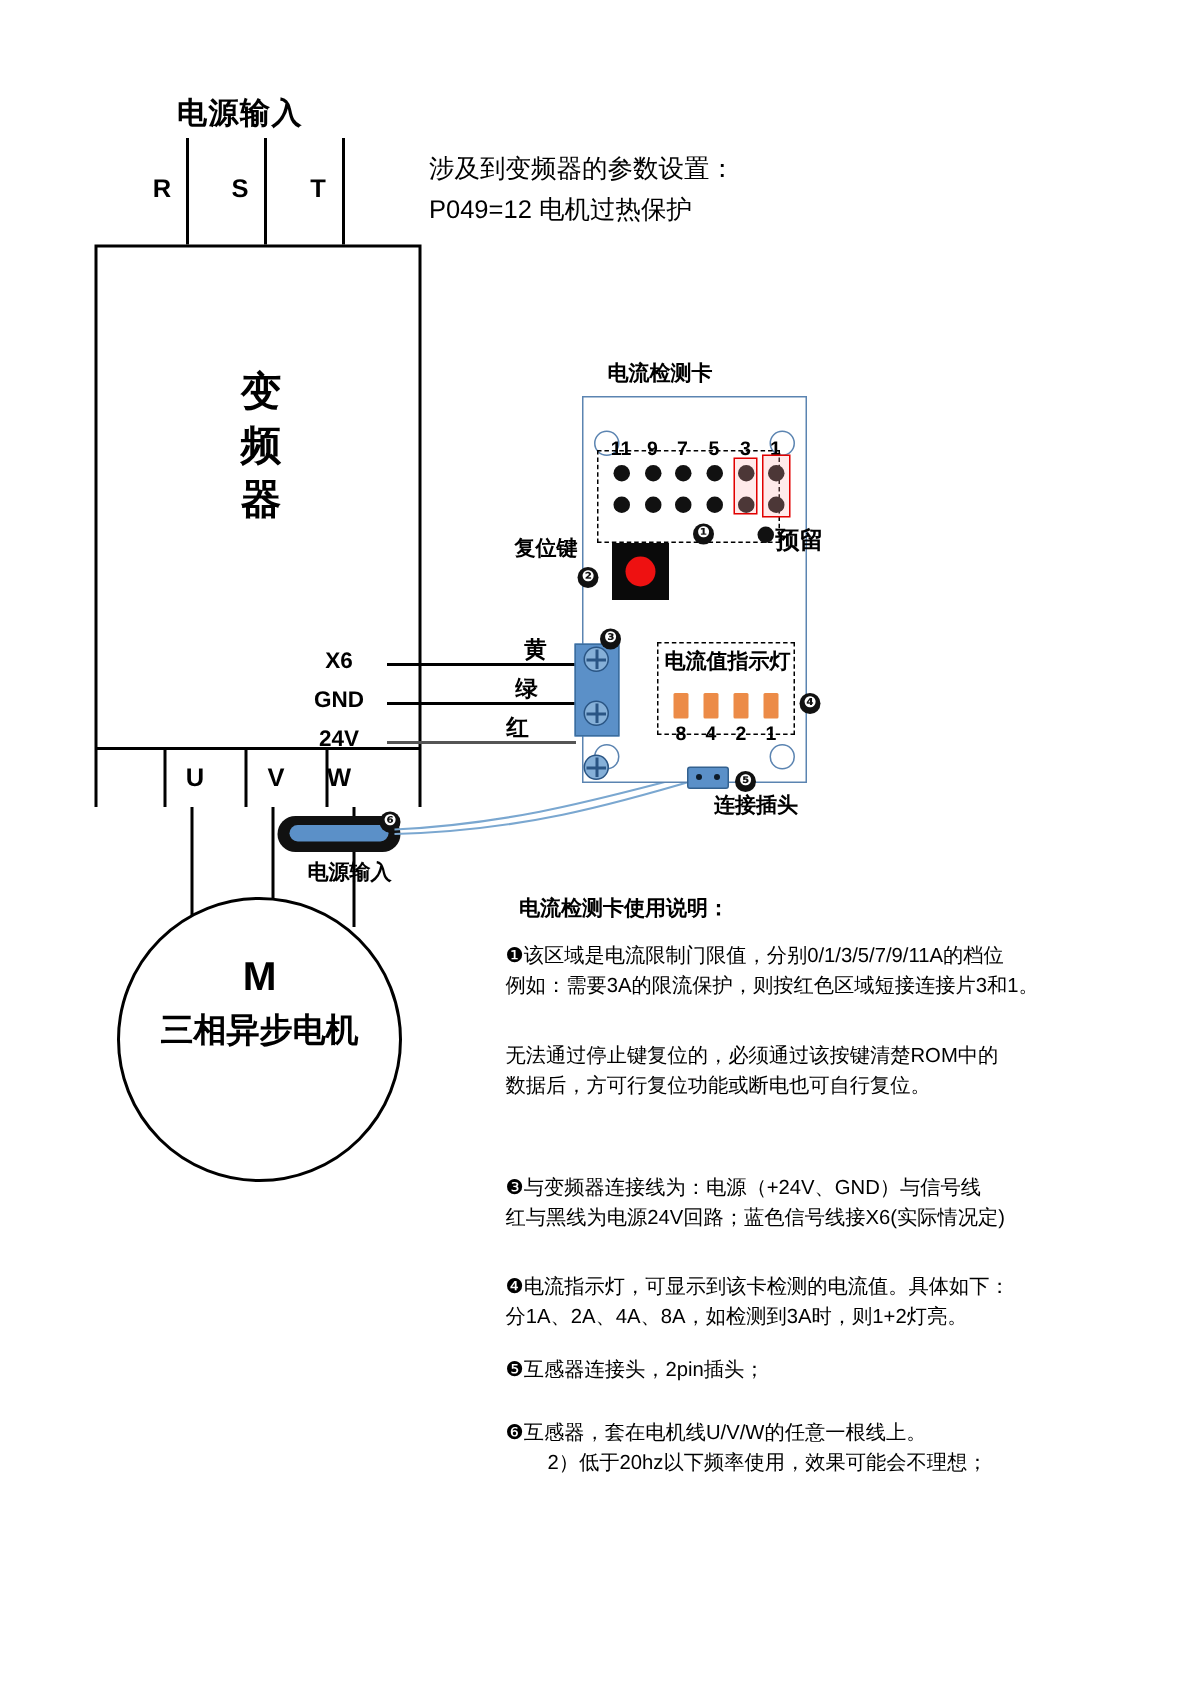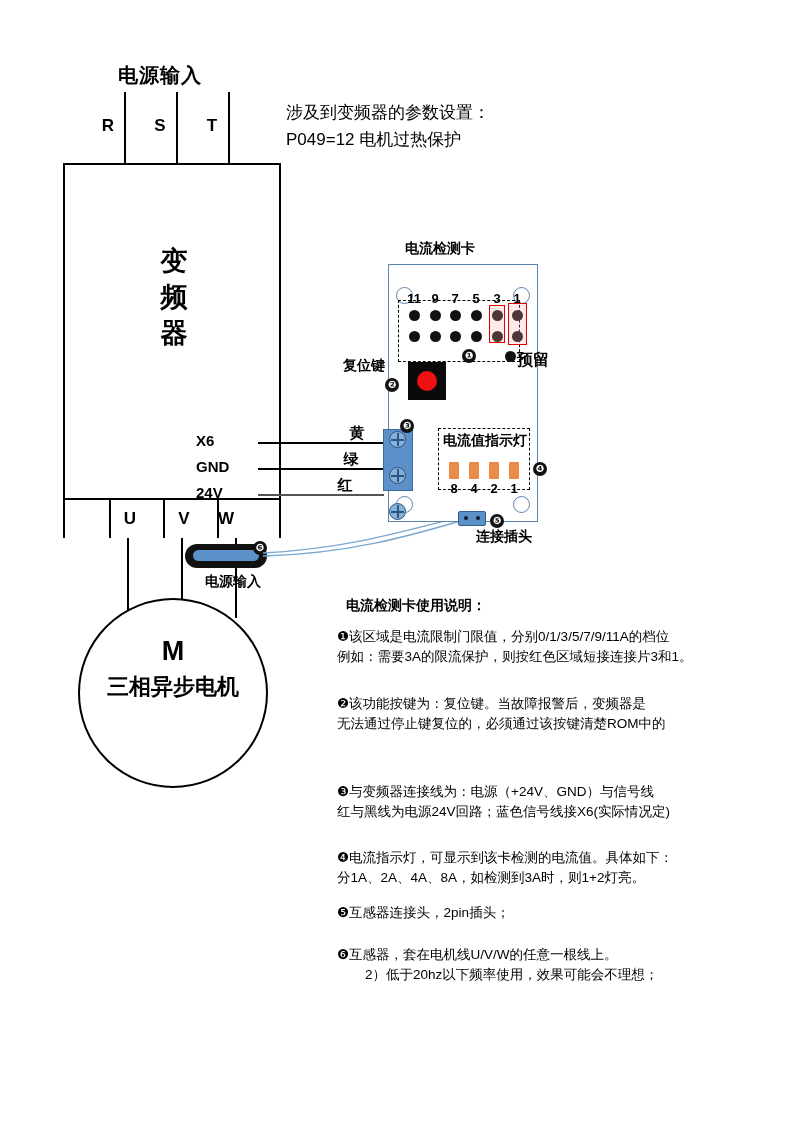--- a/index.html
+++ b/index.html
@@ -87,21 +87,21 @@
     width: 190px;
     text-align: center;
     font-size: 22px;
     font-weight: bold;
   }
 
   
   .term-label {
     font-size: 15px;
     font-weight: bold;
-    text-align: left;
+    text-align: center;
     width: 60px;
   }
   .wire-label {
     font-size: 15px;
     font-weight: bold;
     text-align: center;
     width: 24px;
   }
 
   
@@ -420,22 +420,22 @@
   <div class="abs plug-label">连接插头</div>
 
   <div class="abs instr-title">电流检测卡使用说明：</div>
 
   <div class="abs instr" style="top:627px;">
     <p>❶该区域是电流限制门限值，分别0/1/3/5/7/9/11A的档位</p>
     <p>例如：需要3A的限流保护，则按红色区域短接连接片3和1。</p>
   </div>
 
   <div class="abs instr" style="top:694px;">
-    <p>❷该功能按键为：复位键。当故障报警后，变频器是</p>
     <p>无法通过停止键复位的，必须通过该按键清楚ROM中的</p>
+    <p>数据后，方可行复位功能或断电也可自行复位。</p>
   </div>
 
   <div class="abs instr" style="top:782px;">
     <p>❸与变频器连接线为：电源（+24V、GND）与信号线</p>
     <p>红与黑线为电源24V回路；蓝色信号线接X6(实际情况定)</p>
   </div>
 
   <div class="abs instr" style="top:848px;">
     <p>❹电流指示灯，可显示到该卡检测的电流值。具体如下：</p>
     <p>分1A、2A、4A、8A，如检测到3A时，则1+2灯亮。</p>

